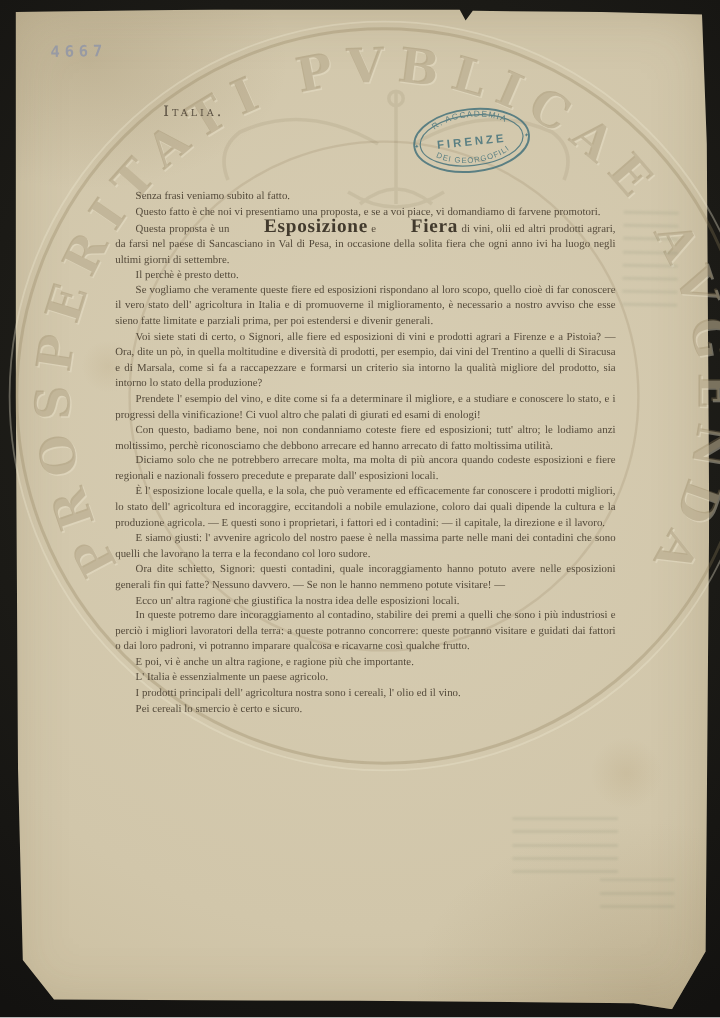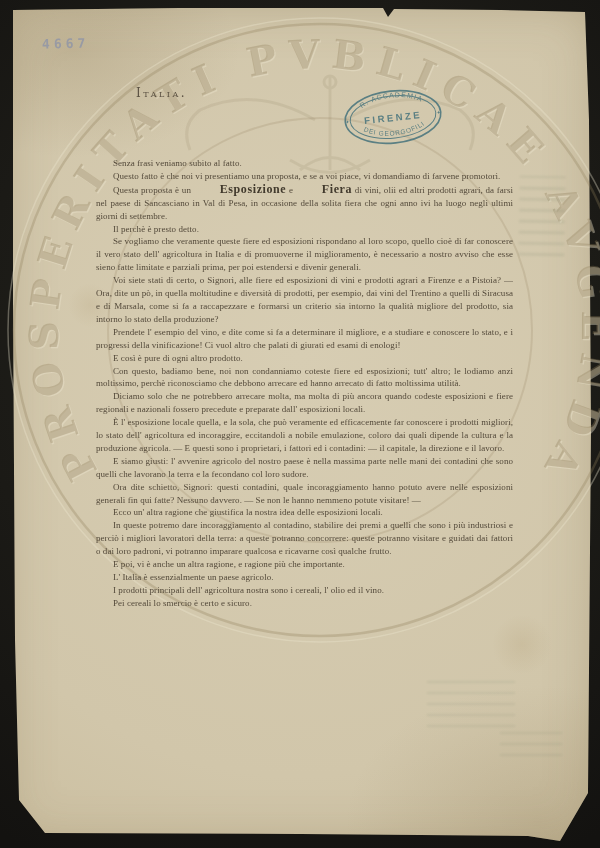--- a/index.html
+++ b/index.html
@@ -27,21 +27,21 @@
     font-size:13px;font-weight:bold;letter-spacing:4px;color:#8e94a8;opacity:.78;transform:rotate(-1deg);}
   .salutation{position:absolute;left:136px;top:86px;font-variant:small-caps;font-size:12px;
     letter-spacing:2.5px;color:#5b5142;}
   .stamp-svg{position:absolute;left:335px;top:84px;opacity:.85;}
   .stamp-line{stroke:#46737c;fill:none;}
   .stamp-txt{fill:#46737c;font-family:"Liberation Sans",sans-serif;}
   
   .textblock{position:absolute;left:96px;top:157px;width:417px;}
   .textblock p{margin:0;text-indent:17px;font-family:Liberation Serif, serif;font-size:9px;
     line-height:12.9px;color:#53493a;text-align:justify;letter-spacing:0.05px;}
-  .textblock b{font-size:12px;letter-spacing:0.6px;color:#423a2d;margin-left:26px;}
+  .textblock b{font-size:16px;letter-spacing:0.6px;color:#423a2d;margin-left:26px;}
   
   .ghost{position:absolute;filter:blur(1.1px);opacity:.32;
     background:repeating-linear-gradient(to bottom, rgba(120,132,108,0.45) 0 2.5px, transparent 2.5px 11px);}
   .ghost-a{left:519px;top:176px;width:46px;height:84px;transform:rotate(1deg);}
   .ghost-b{left:427px;top:681px;width:88px;height:48px;}
   .ghost-c{left:500px;top:732px;width:62px;height:28px;}
 </style>
 </head>
 <body>
 
@@ -101,21 +101,20 @@
   <div class="salutation">Italia.</div>
 
   <div class="textblock">
       <p><span>Senza frasi veniamo subito al fatto.</span></p>
       <p><span>Questo fatto è che noi vi presentiamo una proposta, e se a voi piace, vi domandiamo di farvene promotori.</span></p>
       <p><span>Questa proposta è un </span><b>Esposizione</b><span> e </span><b>Fiera</b><span> di vini, olii ed altri prodotti agrari, da farsi nel paese di Sancasciano in Val di Pesa, in occasione della solita fiera che ogni anno ivi ha luogo negli ultimi giorni di settembre.</span></p>
       <p><span>Il perchè è presto detto.</span></p>
       <p><span>Se vogliamo che veramente queste fiere ed esposizioni rispondano al loro scopo, quello cioè di far conoscere il vero stato dell' agricoltura in Italia e di promuoverne il miglioramento, è necessario a nostro avviso che esse sieno fatte limitate e parziali prima, per poi estendersi e divenir generali.</span></p>
       <p><span>Voi siete stati di certo, o Signori, alle fiere ed esposizioni di vini e prodotti agrari a Firenze e a Pistoia? — Ora, dite un pò, in quella moltitudine e diversità di prodotti, per esempio, dai vini del Trentino a quelli di Siracusa e di Marsala, come si fa a raccapezzare e formarsi un criterio sia intorno la qualità migliore del prodotto, sia intorno lo stato della produzione?</span></p>
       <p><span>Prendete l' esempio del vino, e dite come si fa a determinare il migliore, e a studiare e conoscere lo stato, e i progressi della vinificazione! Ci vuol altro che palati di giurati ed esami di enologi!</span></p>
-      <p><span>E così è pure di ogni altro prodotto.</span></p>
       <p><span>Con questo, badiamo bene, noi non condanniamo coteste fiere ed esposizioni; tutt' altro; le lodiamo anzi moltissimo, perchè riconosciamo che debbono arrecare ed hanno arrecato di fatto moltissima utilità.</span></p>
       <p><span>Diciamo solo che ne potrebbero arrecare molta, ma molta di più ancora quando codeste esposizioni e fiere regionali e nazionali fossero precedute e preparate dall' esposizioni locali.</span></p>
       <p><span>È l' esposizione locale quella, e la sola, che può veramente ed efficacemente far conoscere i prodotti migliori, lo stato dell' agricoltura ed incoraggire, eccitandoli a nobile emulazione, coloro dai quali dipende la cultura e la produzione agricola. — E questi sono i proprietari, i fattori ed i contadini: — il capitale, la direzione e il lavoro.</span></p>
       <p><span>E siamo giusti: l' avvenire agricolo del nostro paese è nella massima parte nelle mani dei contadini che sono quelli che lavorano la terra e la fecondano col loro sudore.</span></p>
       <p><span>Ora dite schietto, Signori: questi contadini, quale incoraggiamento hanno potuto avere nelle esposizioni generali fin qui fatte? Nessuno davvero. — Se non le hanno nemmeno potute visitare! —</span></p>
       <p><span>Ecco un' altra ragione che giustifica la nostra idea delle esposizioni locali.</span></p>
       <p><span>In queste potremo dare incoraggiamento al contadino, stabilire dei premi a quelli che sono i più industriosi e perciò i migliori lavoratori della terra: a queste potranno concorrere: queste potranno visitare e guidati dai fattori o dai loro padroni, vi potranno imparare qualcosa e ricavarne così qualche frutto.</span></p>
       <p><span>E poi, vi è anche un altra ragione, e ragione più che importante.</span></p>
       <p><span>L' Italia è essenzialmente un paese agricolo.</span></p>
       <p><span>I prodotti principali dell' agricoltura nostra sono i cereali, l' olio ed il vino.</span></p>

